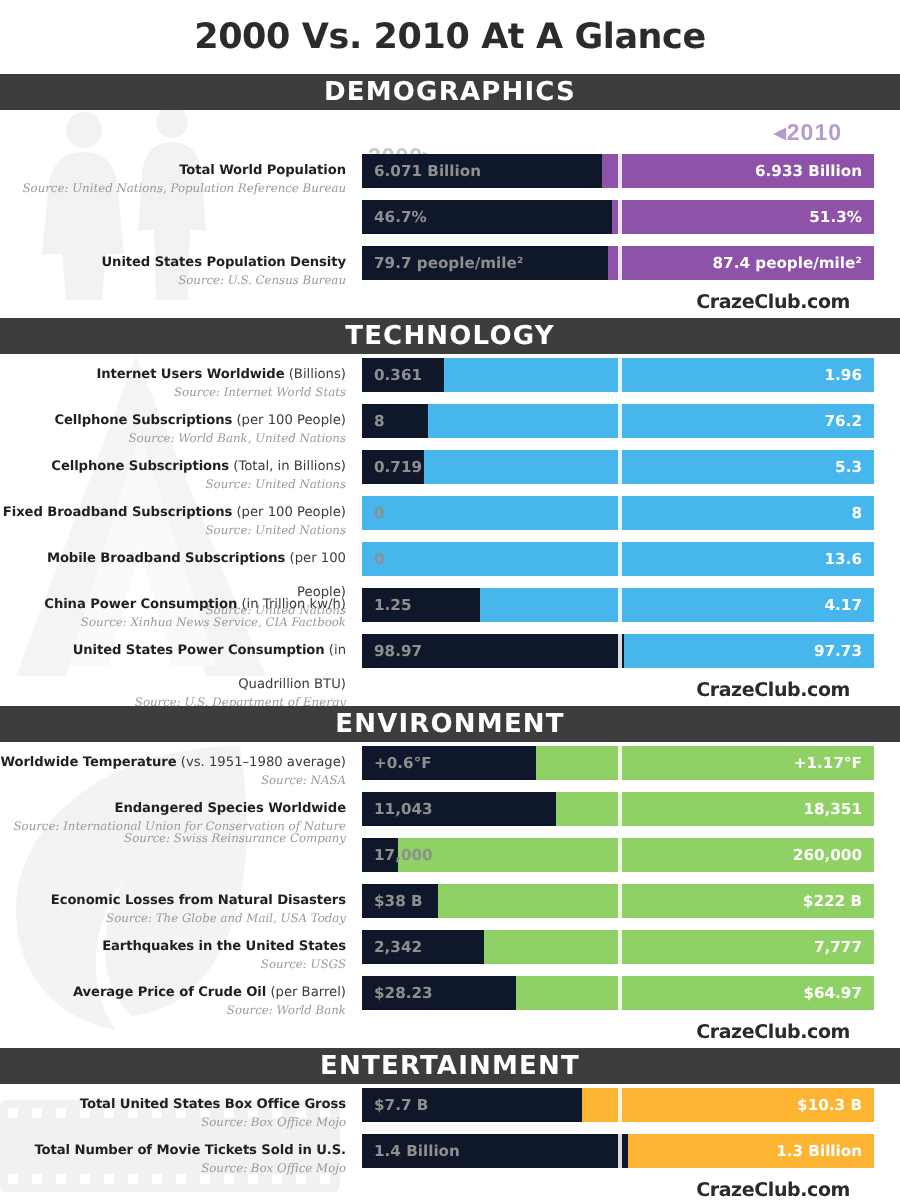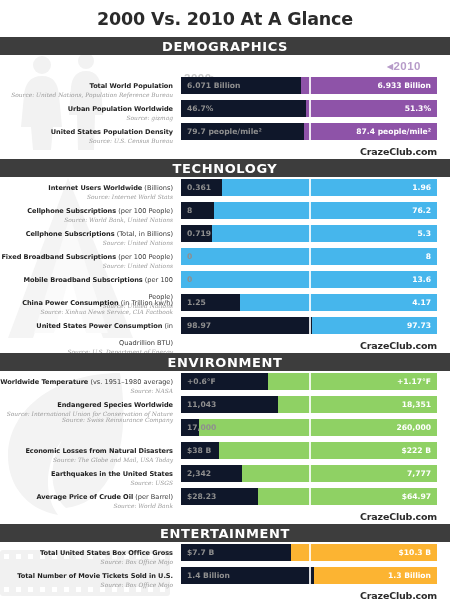--- a/index.html
+++ b/index.html
@@ -170,21 +170,21 @@
     bottom: 0;
     width: 2px;
     background: rgba(255,255,255,0.85);
     z-index: 4;
     pointer-events: none;
   }
 
   .footer {
     position: relative;
     text-align: right;
-    padding-right: 13px;
+    padding-right: 25px;
     font-size: 9.5px;
     font-weight: bold;
     color: #2b2b2b;
     font-family: "DejaVu Sans", sans-serif;
     letter-spacing: -0.2px;
     height: 13px;
     line-height: 11px;
     z-index: 5;
   }
 </style>
@@ -271,21 +271,20 @@
         <div class="rows">
           <div class="row">
             <div class="label"><span class="lab-main">Total World Population</span><span class="lab-src">Source: United Nations, Population Reference Bureau</span></div>
             <div class="bar">
               <div class="fill" style="width: 53%; background: rgb(142, 83, 168);"></div>
               <div class="v-old">6.071 Billion</div>
               <div class="v-new">6.933 Billion</div>
             </div>
           </div>
           <div class="row">
-            <div class="label"><span class="lab-main">Urban Population Worldwide</span><span class="lab-src">Source: gizmag</span></div>
             <div class="bar">
               <div class="fill" style="width: 51%; background: rgb(142, 83, 168);"></div>
               <div class="v-old">46.7%</div>
               <div class="v-new">51.3%</div>
             </div>
           </div>
           <div class="row">
             <div class="label"><span class="lab-main">United States Population Density</span><span class="lab-src">Source: U.S. Census Bureau</span></div>
             <div class="bar">
               <div class="fill" style="width: 52%; background: rgb(142, 83, 168);"></div>

